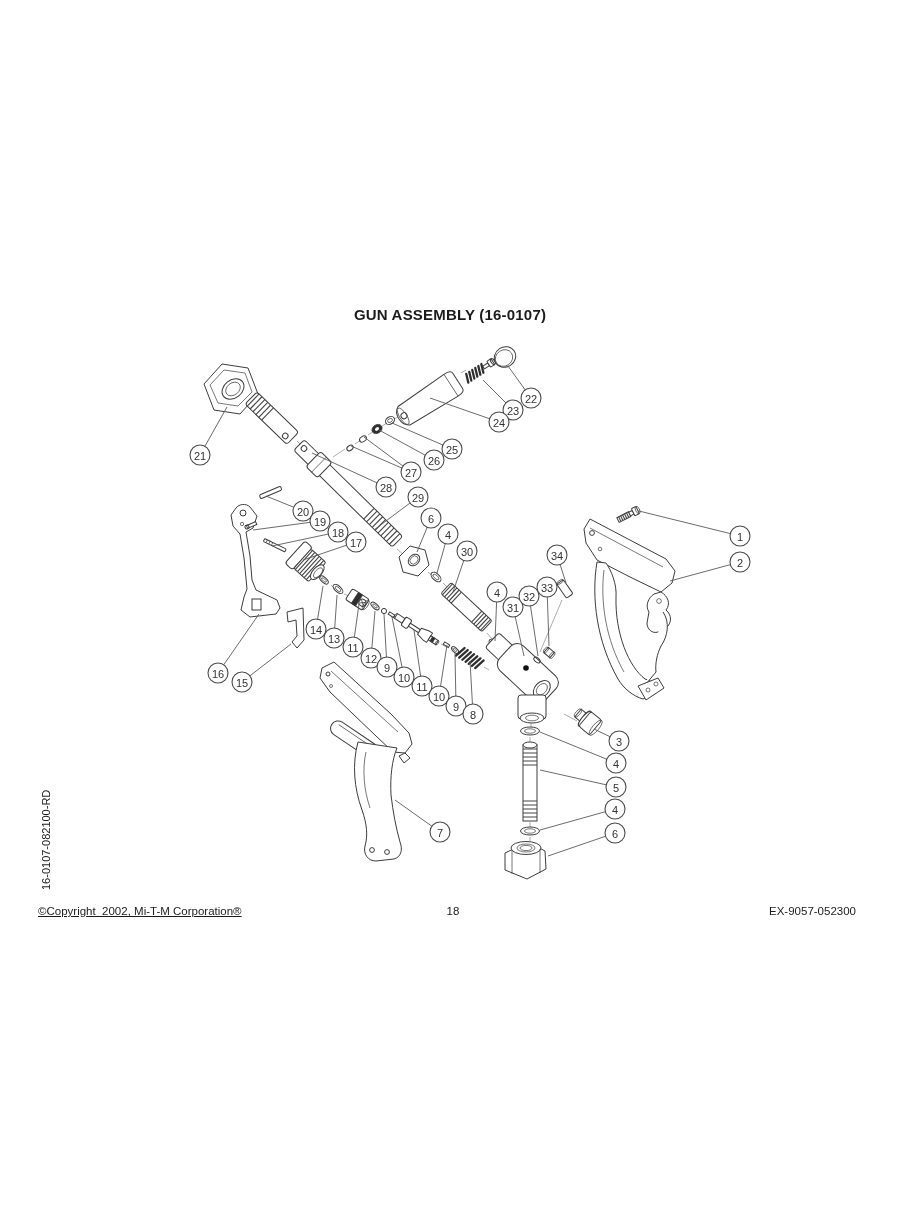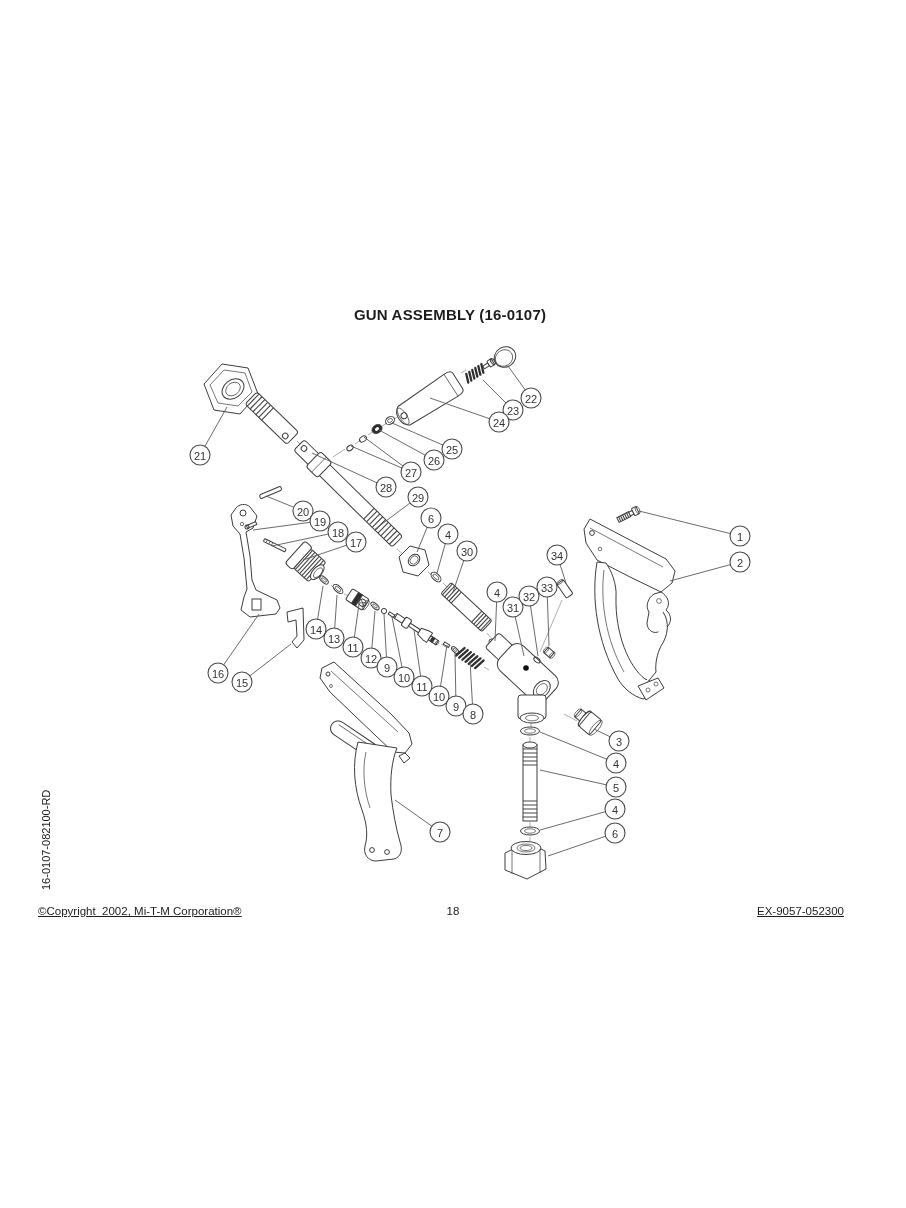--- a/index.html
+++ b/index.html
@@ -8,21 +8,21 @@
   html,body{margin:0;padding:0;background:#e8e8e8;}
   .page{position:relative;width:906px;height:1208px;background:var(--background);
         font-family:"Liberation Sans",sans-serif;color:var(--text);overflow:hidden;margin:0 auto;}
   .title{position:absolute;top:306px;left:0;width:900px;text-align:center;
          font-size:15px;font-weight:bold;letter-spacing:.2px;}
   .side-label{position:absolute;left:40px;top:890px;transform:rotate(-90deg);
               transform-origin:0 0;font-size:11px;white-space:pre;}
   .footer{position:absolute;top:905px;left:0;width:906px;font-size:11.5px;}
   .footer .copyright{position:absolute;left:38px;white-space:pre;text-decoration:underline;}
   .footer .pagenum{position:absolute;left:0;width:906px;text-align:center;}
-  .footer .docnum{position:absolute;right:62px;text-decoration:underline;}
+  .footer .docnum{position:absolute;right:50px;}
   svg.diagram{position:absolute;left:0;top:0;}
   .ln{fill:none;stroke:var(--line);stroke-width:1;}
   .lnf{fill:#fff;stroke:var(--line);stroke-width:1;}
   .lnt{fill:none;stroke:var(--line);stroke-width:.7;}
   .dk{fill:#2e2e2e;stroke:var(--line);stroke-width:.8;}
   .coil{stroke:#2f2f2f;stroke-width:2.3;stroke-linecap:round;}
   .th{stroke:#474747;stroke-width:1.15;}
   .axis{stroke:#8a8a8a;stroke-width:.7;}
   .leader{stroke:var(--leader);stroke-width:.9;fill:none;}
   .balloon{fill:#fff;stroke:#4a4a4a;stroke-width:1.1;}

